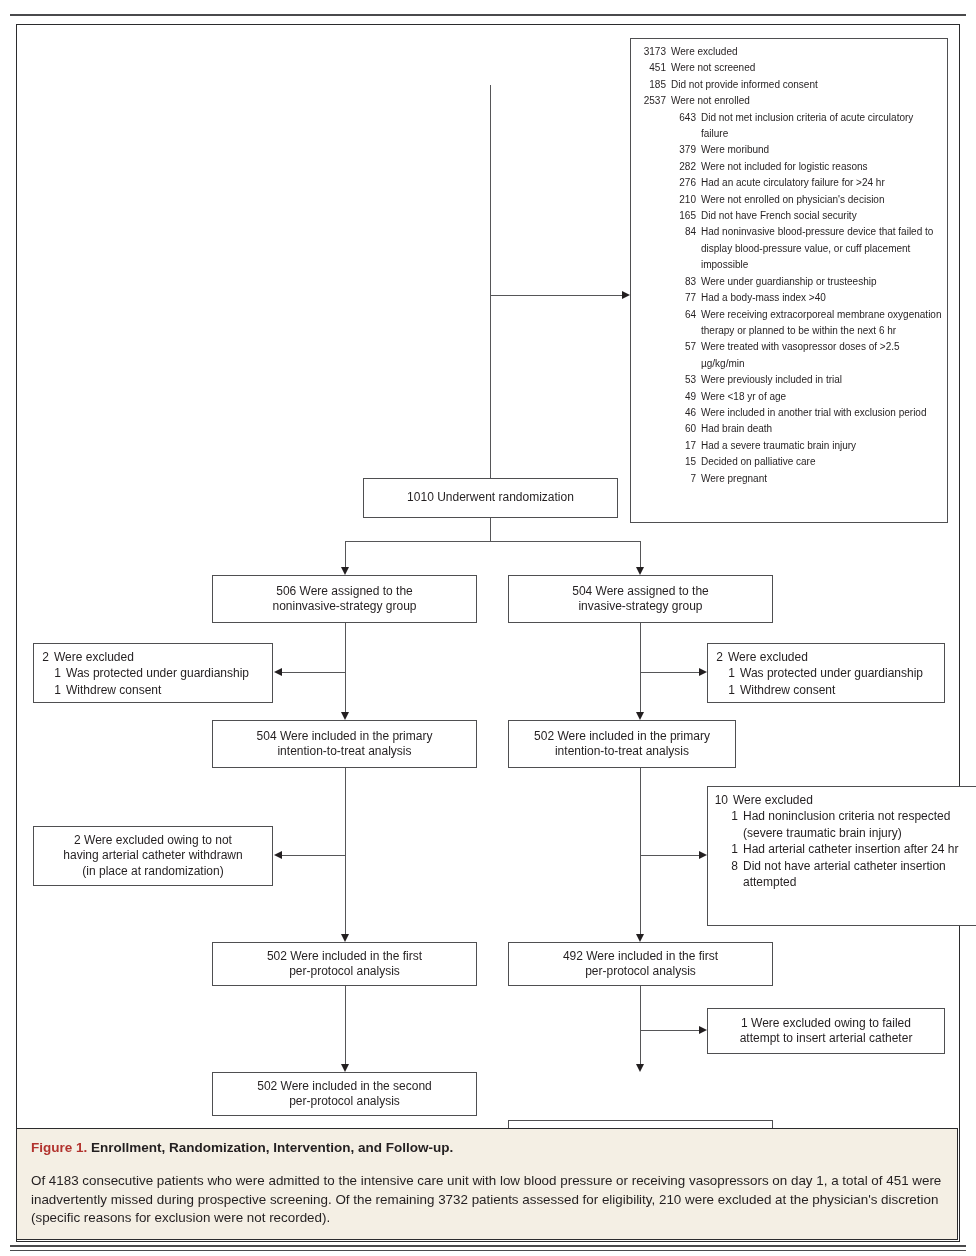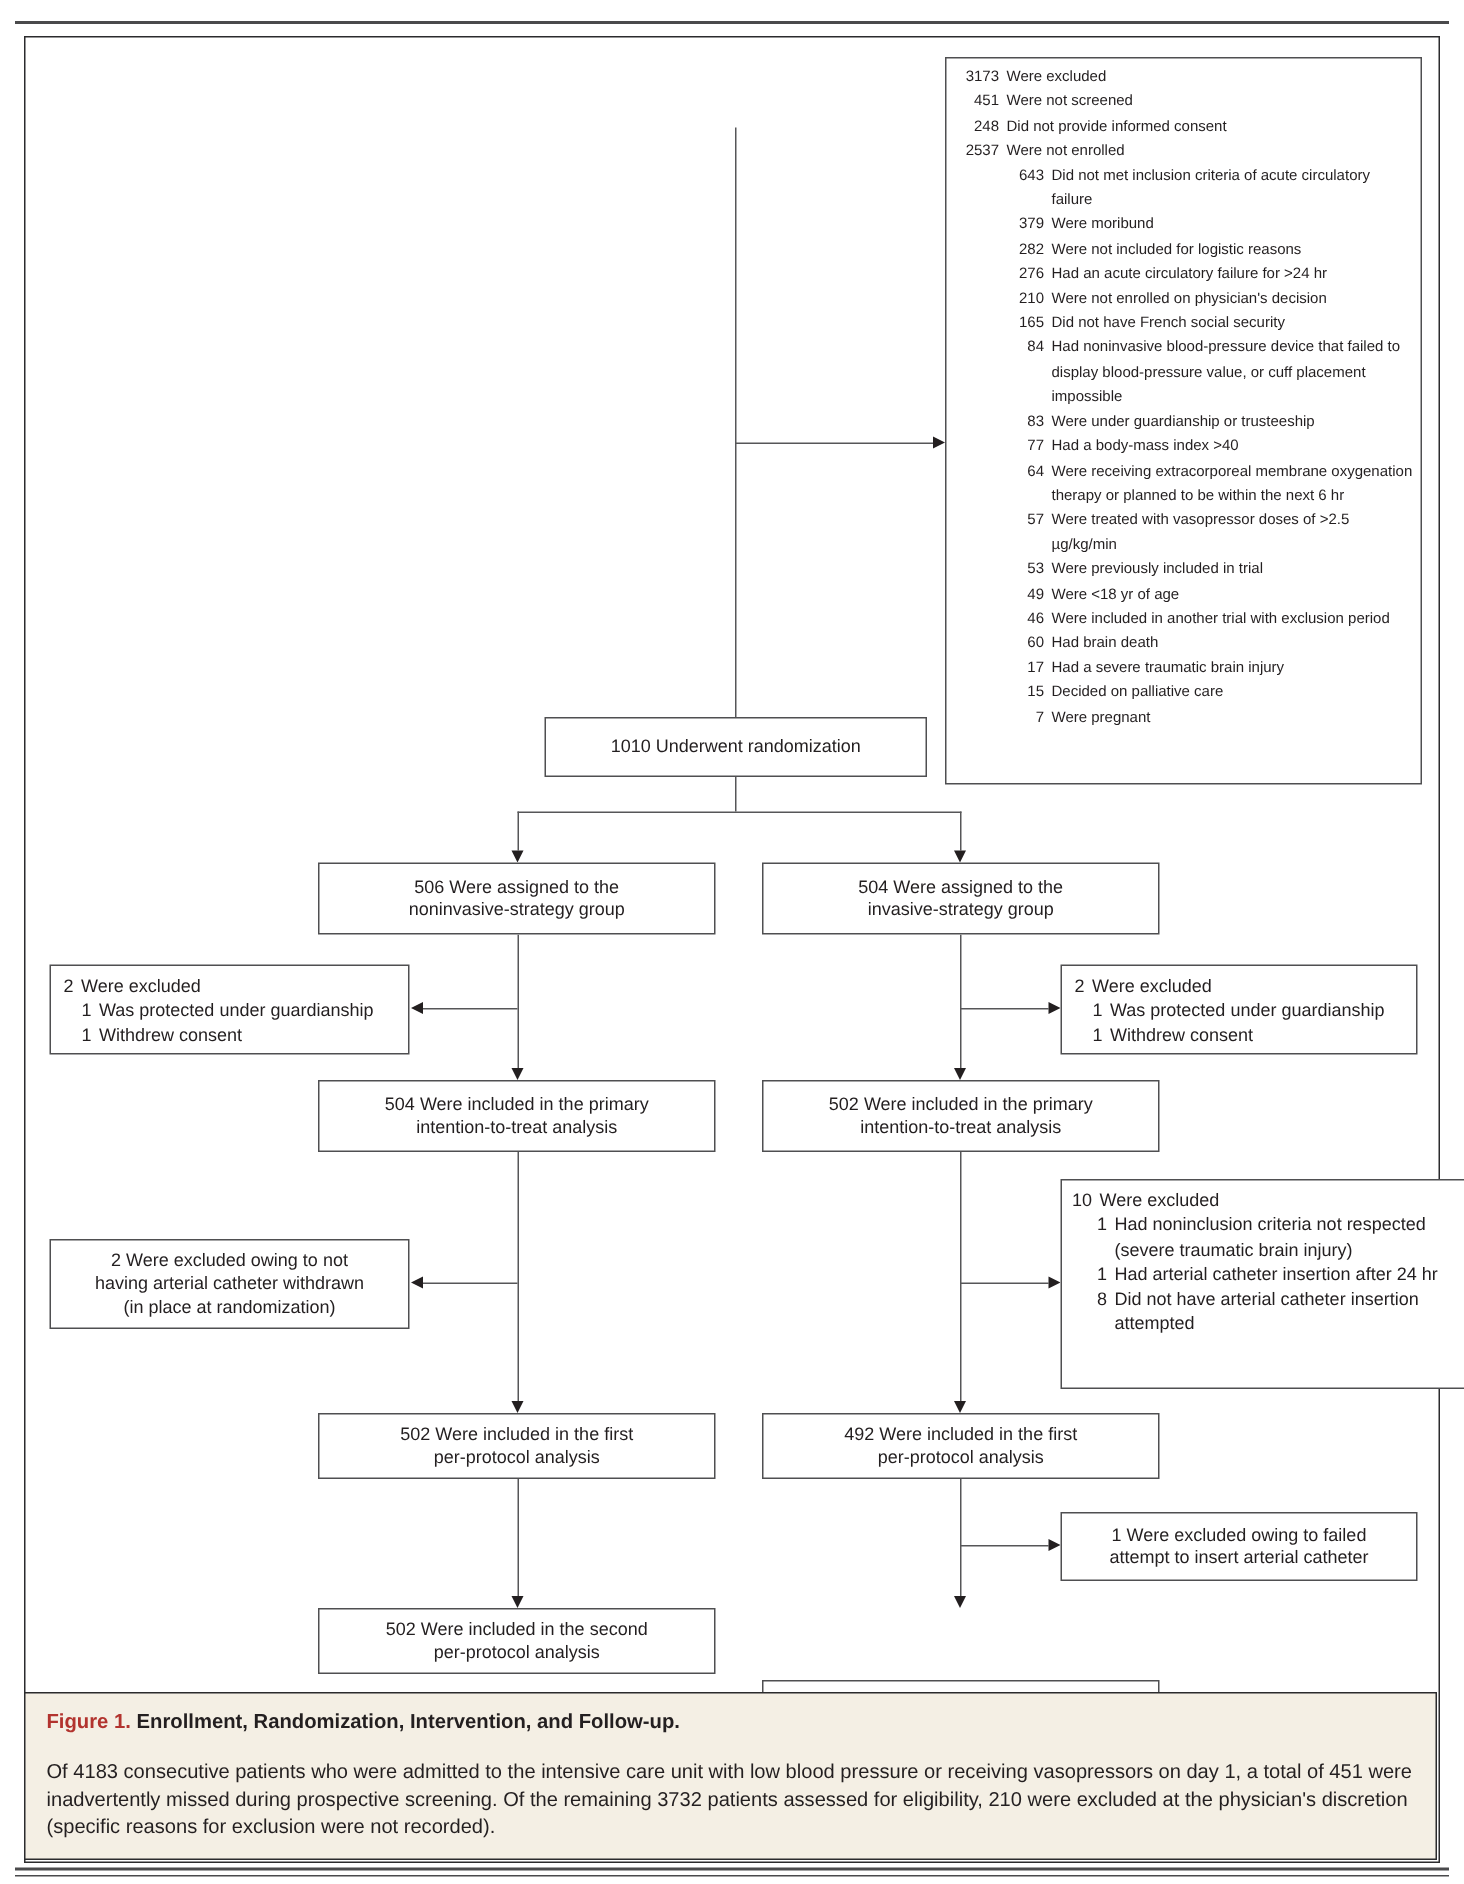--- a/index.html
+++ b/index.html
@@ -96,21 +96,21 @@
   <div class="fbox lbox excl-main" style="left:630px;top:38px;width:318px;height:485px;">
       <div class="xline lvl0">
         <span class="num">3173</span>
         <span class="txt">Were excluded</span>
       </div>
       <div class="xline lvl1">
         <span class="num">451</span>
         <span class="txt">Were not screened</span>
       </div>
       <div class="xline lvl1">
-        <span class="num">248</span>
+        <span class="num">185</span>
         <span class="txt">Did not provide informed consent</span>
       </div>
       <div class="xline lvl1">
         <span class="num">2537</span>
         <span class="txt">Were not enrolled</span>
       </div>
       <div class="xline lvl2">
         <span class="num">643</span>
         <span class="txt">Did not met inclusion criteria of acute circulatory failure</span>
       </div>
@@ -215,21 +215,21 @@
         <span class="txt">Was protected under guardianship</span>
       </div>
       <div class="xline lvl1">
         <span class="num">1</span>
         <span class="txt">Withdrew consent</span>
       </div>
     </div>
 
   <div class="fbox cbox" style="left:212px;top:720px;width:265px;height:48px;">504 Were included in the primary
 intention-to-treat analysis</div>
-  <div class="fbox cbox" style="left:508px;top:720px;width:265px;height:48px;">502 Were included in the primary
+  <div class="fbox cbox" style="left:508px;top:720px;width:228px;height:48px;">502 Were included in the primary
 intention-to-treat analysis</div>
 
   <div class="fbox cbox" style="left:33px;top:826px;width:240px;height:60px;">2 Were excluded owing to not
 having arterial catheter withdrawn
 (in place at randomization)</div>
   <div class="fbox lbox excl-med" style="left:707px;top:786px;width:282px;height:140px;">
       <div class="xline lvl0">
         <span class="num">10</span>
         <span class="txt">Were excluded</span>
       </div>

